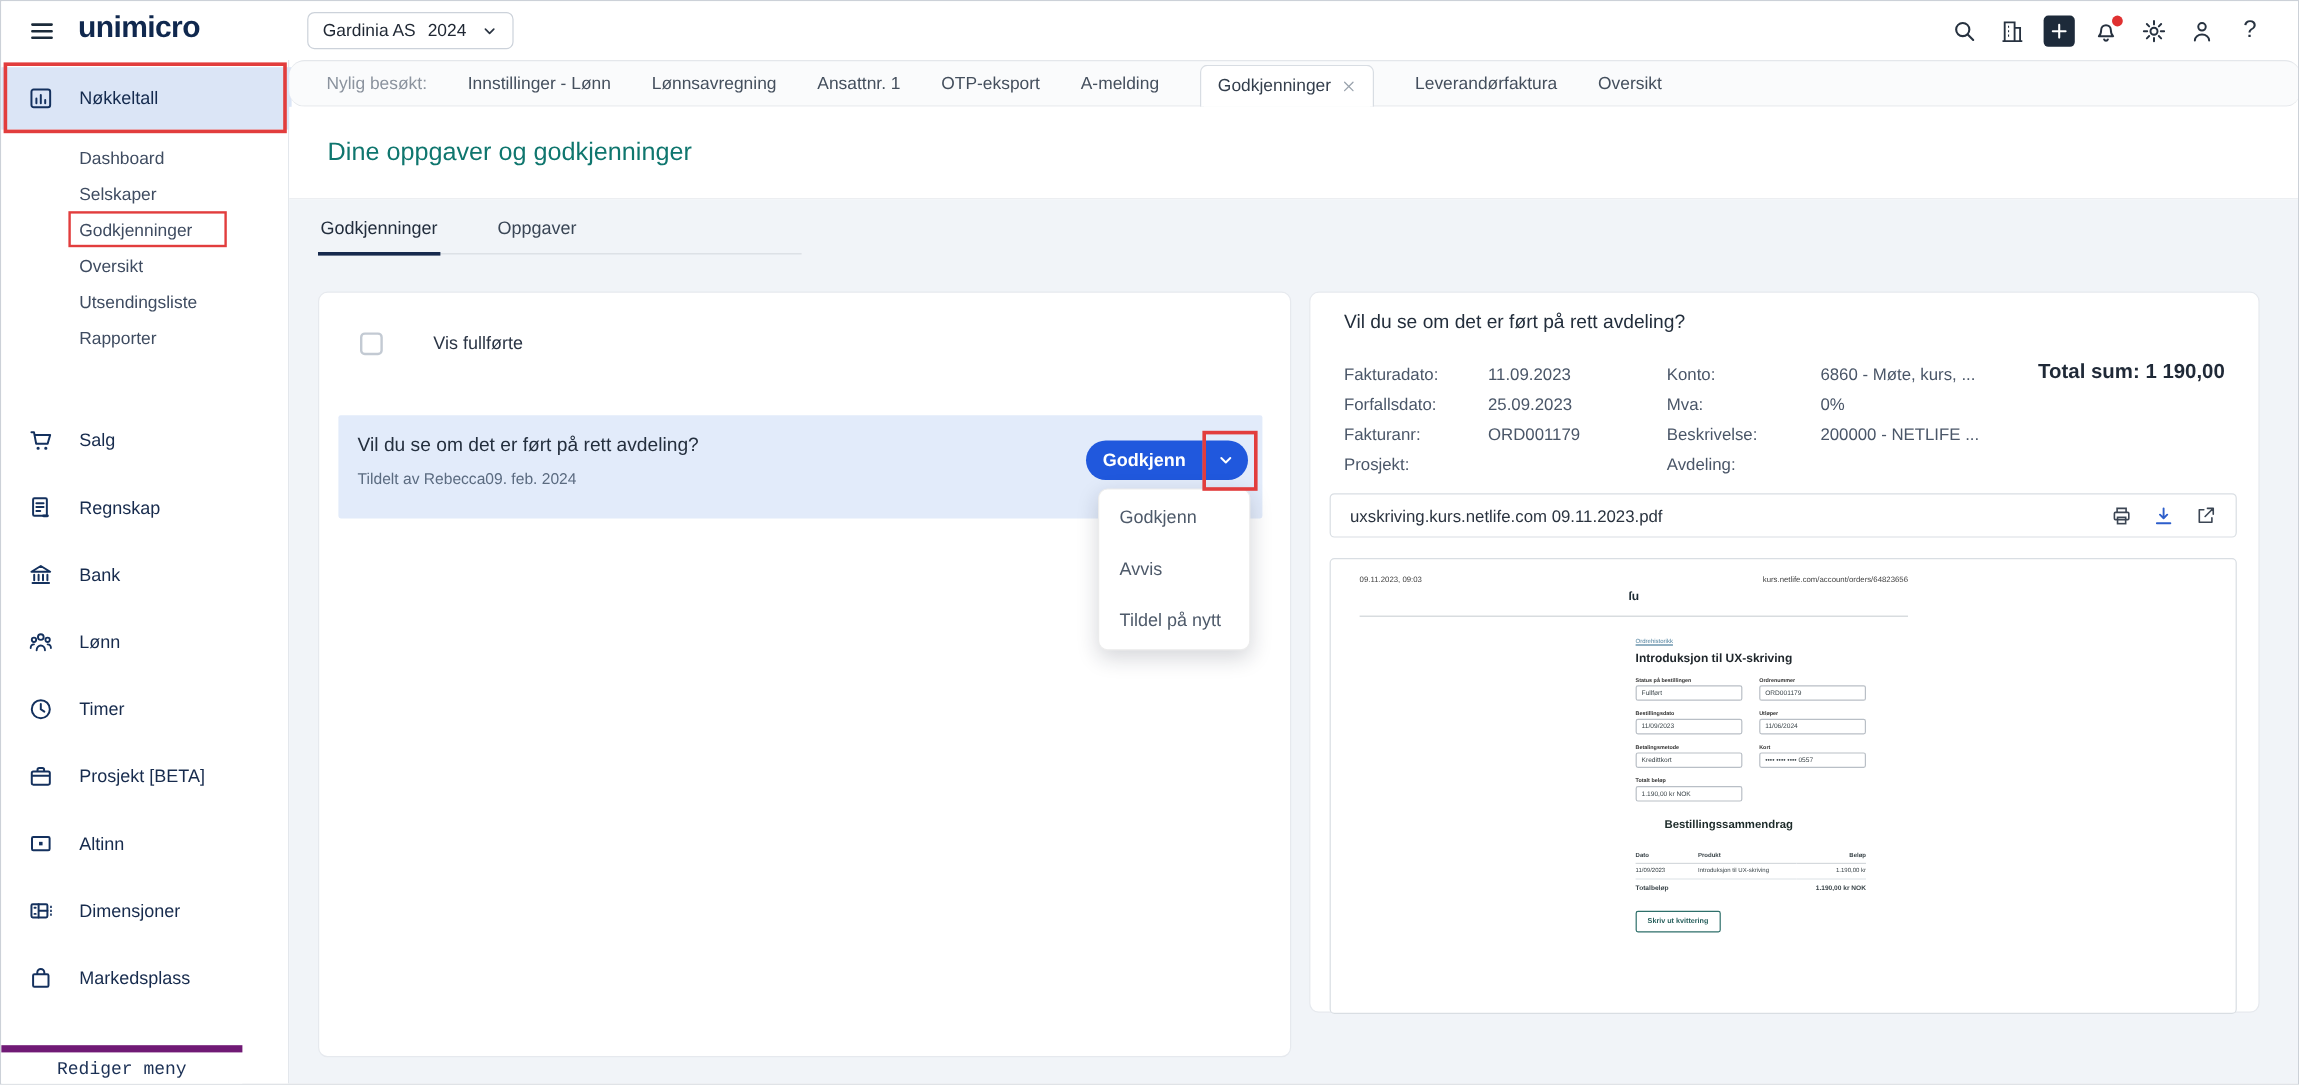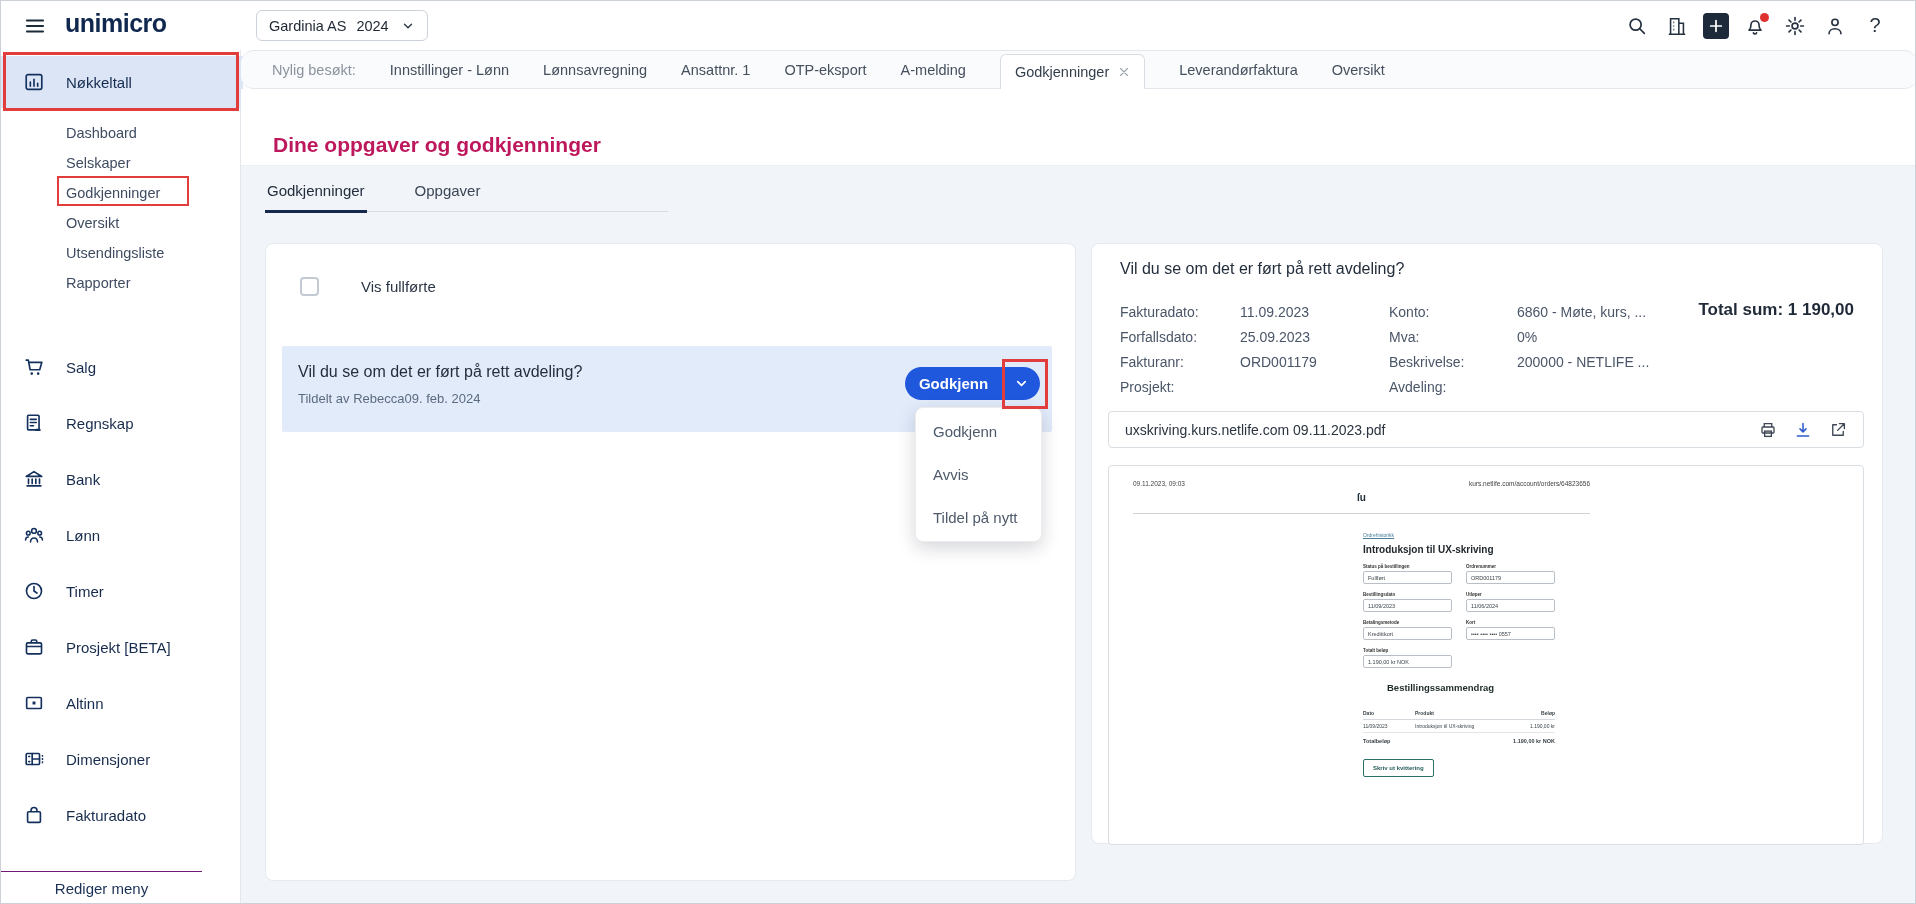--- a/index.html
+++ b/index.html
@@ -27,36 +27,36 @@
   .anno{position:absolute;border:3px solid #e23d3d;pointer-events:none;}
   .anno1{left:2px;top:2px;width:236px;height:59px;}
   .anno2{left:56px;top:126px;width:132px;height:30px;border-width:2px;}
   .subitems{position:absolute;left:0;top:68px;width:100%;}
   .subitem{height:30px;display:flex;align-items:center;padding-left:65px;font-size:14.5px;color:#3f4c61;cursor:pointer;}
   .mainitems{position:absolute;left:0;top:289px;width:100%;}
   .mainitem{height:56px;display:flex;align-items:center;cursor:pointer;}
   .sicon{width:22px;height:22px;color:#14315e;flex:none;display:flex;align-items:center;justify-content:center;}
   .mainitem .sicon{margin-left:22px;}
   .mainitem .slabel{margin-left:21px;font-size:15px;font-weight:500;color:#172b4d;}
-  .sb-footer{position:absolute;left:0;top:821px;width:201px;height:34px;border-top:1px solid #701a75;
-    display:flex;align-items:center;justify-content:center;font-size:15px;color:#1b3055;cursor:pointer;background:#fff;}
+  .sb-footer{position:absolute;left:0;top:821px;width:201px;height:34px;border-top:6px solid #701a75;
+    display:flex;align-items:center;justify-content:center;font-size:15px;color:#1b3055;cursor:pointer;background:#fff;font-family:Liberation Mono, monospace;}
 
   
   .tabstrip{position:absolute;left:240px;top:49px;width:1676px;height:39px;background:#fafbfc;
     border-top:1px solid #e4e7eb;border-bottom:1px solid #e4e7eb;display:flex;align-items:center;padding-left:31px;gap:34px;border-radius:13px;}
   .recent-label{font-size:14.5px;color:#8b939e;}
   .rtab{font-size:14.5px;color:#444f5d;cursor:pointer;white-space:nowrap;}
   .rtab-active{align-self:stretch;margin-top:3px;margin-bottom:-1px;background:#fff;border:1px solid #d8dde3;border-bottom:none;
     border-radius:6px 6px 0 0;display:flex;align-items:center;gap:9px;padding:0 14px;z-index:2;cursor:pointer;}
   .rtab-active .lbl{font-size:14.5px;color:#333e4c;}
   .rtab-active .x{color:#9aa3ad;display:flex;cursor:pointer;}
 
   
   .titleband{position:absolute;left:240px;top:88px;width:1676px;height:77px;background:#fff;border-bottom:1px solid #eceef1;}
-  .pagetitle{position:absolute;left:32px;top:26px;font-size:21px;font-weight:700;color:#be185d;margin-top:18px;}
+  .pagetitle{position:absolute;left:32px;top:26px;font-size:21px;font-weight:400;color:#0f766e;}
 
   
   .content{position:absolute;left:240px;top:165px;width:1676px;height:739px;background:#f1f4f8;}
   .ptabs{position:absolute;left:24px;top:16px;width:403px;display:flex;gap:46px;border-bottom:1px solid #d7dce2;}
   .ptab{padding:0 2px 11px;font-size:15px;color:#3a4656;cursor:pointer;}
   .ptab.active{border-bottom:3px solid #16294d;margin-bottom:-2px;color:#222d3d;}
 
   .card{position:absolute;background:#fff;border:1px solid #e6e9ee;border-radius:8px;}
   .card-left{left:24px;top:77px;width:811px;height:638px;}
   .card-right{left:850px;top:77px;width:792px;height:601px;}
@@ -276,21 +276,21 @@
         </span>
         <span class="slabel">Dimensjoner</span>
       </div>
       <div class="mainitem">
         <span class="sicon">
           <svg width="22" height="22" viewBox="0 0 24 24" fill="none" stroke="currentColor" stroke-width="1.8" stroke-linejoin="round">
               <rect x="5" y="8.5" width="14" height="11.5" rx="1.2"></rect>
               <path d="M8.8 8.5V7a3.2 3.2 0 0 1 6.4 0v1.5"></path>
             </svg>
         </span>
-        <span class="slabel">Fakturadato</span>
+        <span class="slabel">Markedsplass</span>
       </div>
     </div>
 
     <div class="sb-footer">Rediger meny</div>
 
     <div class="anno anno1"></div>
     <div class="anno anno2"></div>
   </div>
 
   <div class="tabstrip">

